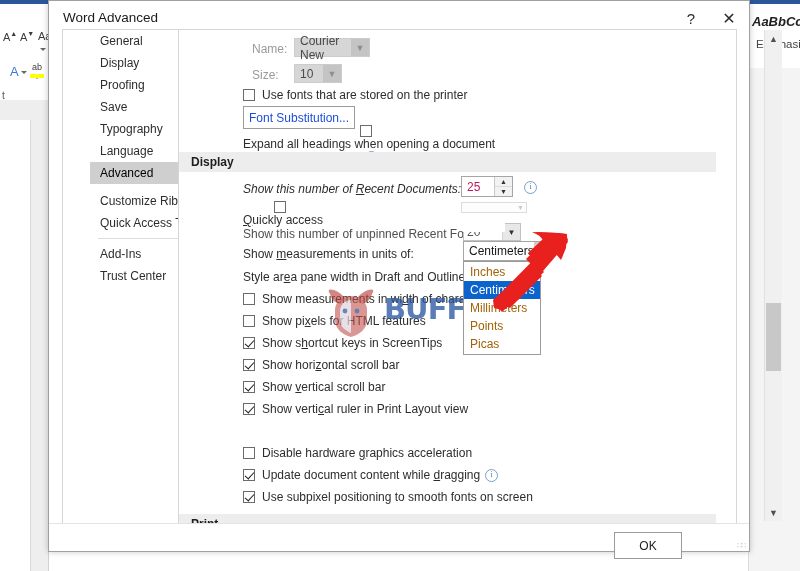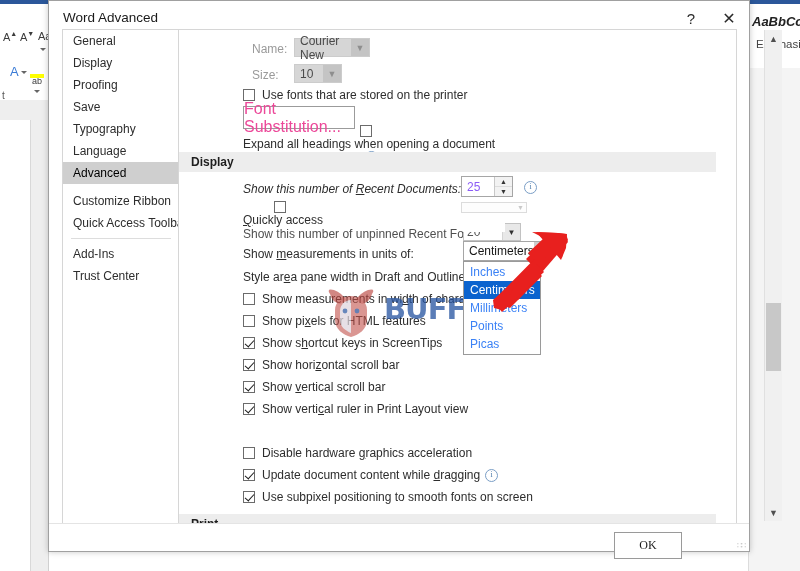--- a/index.html
+++ b/index.html
@@ -21,21 +21,21 @@
   .bg-doc-white { position:absolute; left:0; top:120px; width:30px; height:451px; background:#ffffff; border-right:1px solid #d8d8d8;}
   .bg-right-panel { position:absolute; left:748px; top:4px; width:52px; height:64px; background:#fff; border-left:1px solid #d4d4d4; border-bottom:1px solid #d4d4d4;}
   .bg-style-sample { position:absolute; left:752px; top:14px; font-style:italic; font-weight:bold; font-size:13px; color:#222;}
   .bg-style-name { position:absolute; left:756px; top:38px; font-size:11.5px; color:#444;}
   .bg-right-strip { position:absolute; left:748px; top:68px; width:52px; height:503px; background:#f4f4f4; border-left:1px solid #dcdcdc;}
 
   .ribA1 { left:3px; top:26px; }
   .ribA2 { left:20px; top:26px; }
   .ribAa { left:38px; top:26px; }
   .ribA3 { left:10px; top:60px; }
-  .ribHi { left:32px; top:72px; }
+  .ribHi { left:32px; top:58px; }
   .ribTxt { left:2px; top:86px; font-size:10px; color:#555;}
   .sup { font-size:7px; vertical-align:super; }
   .caret-mini { display:inline-block; width:0;height:0;border-left:3px solid transparent;border-right:3px solid transparent;border-top:3px solid #666; margin-left:2px; vertical-align:middle;}
   .hilite-bar { display:inline-block; width:14px;height:4px;background:#ffff00; position:absolute; left:30px; top:70px;}
 
   
   .dialog {
     position:absolute; left:48px; top:0px; width:700px; height:550px;
     background:#ffffff;
     border:1px solid #a0a0a0;
@@ -49,21 +49,21 @@
     position:absolute; top:4px; width:34px; height:26px;
     display:flex; align-items:center; justify-content:center;
     font-size:15px; color:#2b2b2b; cursor:default;
   }
   .dlg-help { left:625px; }
   .dlg-close { left:663px; font-size:16px; }
 
   
   .nav {
     position:absolute; left:13px; top:28px; width:116px; height:493px;
-    background:#ffffff; border:1px solid #d6d6d6; border-right:none;
+    background:#ffffff; border:1px solid #d6d6d6; border-right:none;padding-left:27px;
   }
   .nav-item {
     height:22px; line-height:22px; padding-left:10px;
     font-size:12px; color:#2d2d2d; cursor:default; white-space:nowrap;
   }
   .nav-item.selected { background:#cfcfcf; color:#000; }
   .nav-sep { height:1px; background:#dddddd; margin:4px 8px; }
   .nav-gap { height:6px; }
 
   
@@ -133,21 +133,21 @@
     width:18px; height:100%; background:#c4c4c4;
     display:flex; align-items:center; justify-content:center;
     color:#8e8e8e; font-size:9px;
   }
 
   
   .spin {
     position:absolute; height:21px; border:1px solid #a6a6a6;
     background:#fff; box-sizing:border-box; display:flex; align-items:center;
   }
-  .spin .val { font-size:12px; color:#8b5cf6; padding-left:5px; flex:1; }
+  .spin .val { font-size:12px; color:#be185d; padding-left:5px; flex:1; }
   .spin .arrows {
     width:17px; height:100%; border-left:1px solid #c8c8c8;
     display:flex; flex-direction:column;
   }
   .spin .arrows div {
     flex:1; display:flex; align-items:center; justify-content:center;
     font-size:7px; color:#333; background:#f2f2f2;
   }
   .spin .arrows div:first-child { border-bottom:1px solid #dcdcdc; }
 
@@ -173,21 +173,21 @@
     color:#555; font-size:9px;
   }
 
   .dropdown {
     position:absolute; left:414px; top:260px; width:78px;
     background:#ffffff; border:1px solid #9a9a9a; box-sizing:border-box;
     padding:1px 0; z-index:40;
   }
   .dd-item {
     height:18px; line-height:18px; padding-left:6px;
-    font-size:12px; color:#3b82f6; white-space:nowrap;
+    font-size:12px; color:#a16207; white-space:nowrap;
   }
   .dd-item.sel { background:#0b63ce; color:#ffffff; }
 
   
   .combo-half {
     position:absolute; left:414px; top:222px; width:58px; height:18px;
     border:1px solid #c2c2c2; background:#ffffff; box-sizing:border-box;
   }
   .combo-half .btn {
     position:absolute; right:0; top:0; width:17px; height:100%;
@@ -196,21 +196,21 @@
     font-size:8px; color:#2f2f2f;
   }
   .halfval { position:absolute; left:418px; top:224px; font-size:12px; color:#555; }
   .halfmask { position:absolute; left:414px; top:222px; width:42px; height:9px; background:#ffffff; }
 
   
   .btm-btn {
     position:absolute; top:531px; width:66px; height:25px;
     border:1px solid #9a9a9a; background:#ffffff;
     font-size:12px; color:#1d1d1d; display:flex;
-    align-items:center; justify-content:center; cursor:default;font-family:Liberation Serif, serif;
+    align-items:center; justify-content:center; cursor:default;
   }
   .btn-ok { left:565px; }
   .btn-cancel { left:642px; }
   .dlg-footline { position:absolute; left:0; top:522px; width:700px; height:1px; background:#e4e4e4;}
   .grip { position:absolute; left:688px; top:540px; font-size:8px; color:#b5b5b5; letter-spacing:-1px;}
 
   
   .arrow-wrap { position:absolute; left:440px; top:232px; width:130px; height:80px; z-index:60; pointer-events:none;}
 
   
@@ -295,21 +295,21 @@
           <span class="val">10</span>
           <span class="btn">▼</span>
         </div>
 
         <div class="cbrow" style="left:64px; top:58px;">
           <span class="cb"></span>
           <span class="cbtext">Use fonts that are stored on the printer</span>
         </div>
 
         <div style="position:absolute; left:64px; top:76px; width:110px; height:21px; border:1px solid #9b9b9b; background:#fff; display:flex; align-items:center; justify-content:center;">
-          <span style="font-size:16px; color:#ec4899;">Font Substitution...</span>
+          <span style="font-size:12px; color:#1d4ed8;">Font Substitution...</span>
         </div>
 
         <div class="cbrow" style="left:64px; top:95px;flex-direction:column;">
           <span class="cb"></span>
           <span class="cbtext">Expand all headings when opening a document</span>
           <span class="infoicon">i</span>
         </div>
 
         <div class="section-head" style="top:122px;">Display</div>
 

